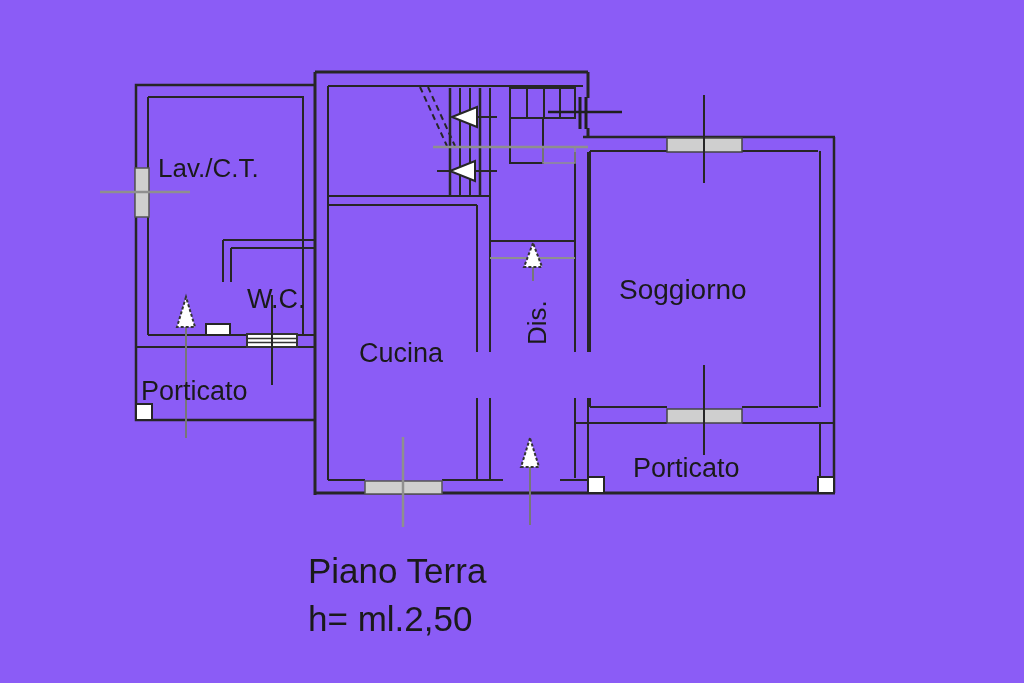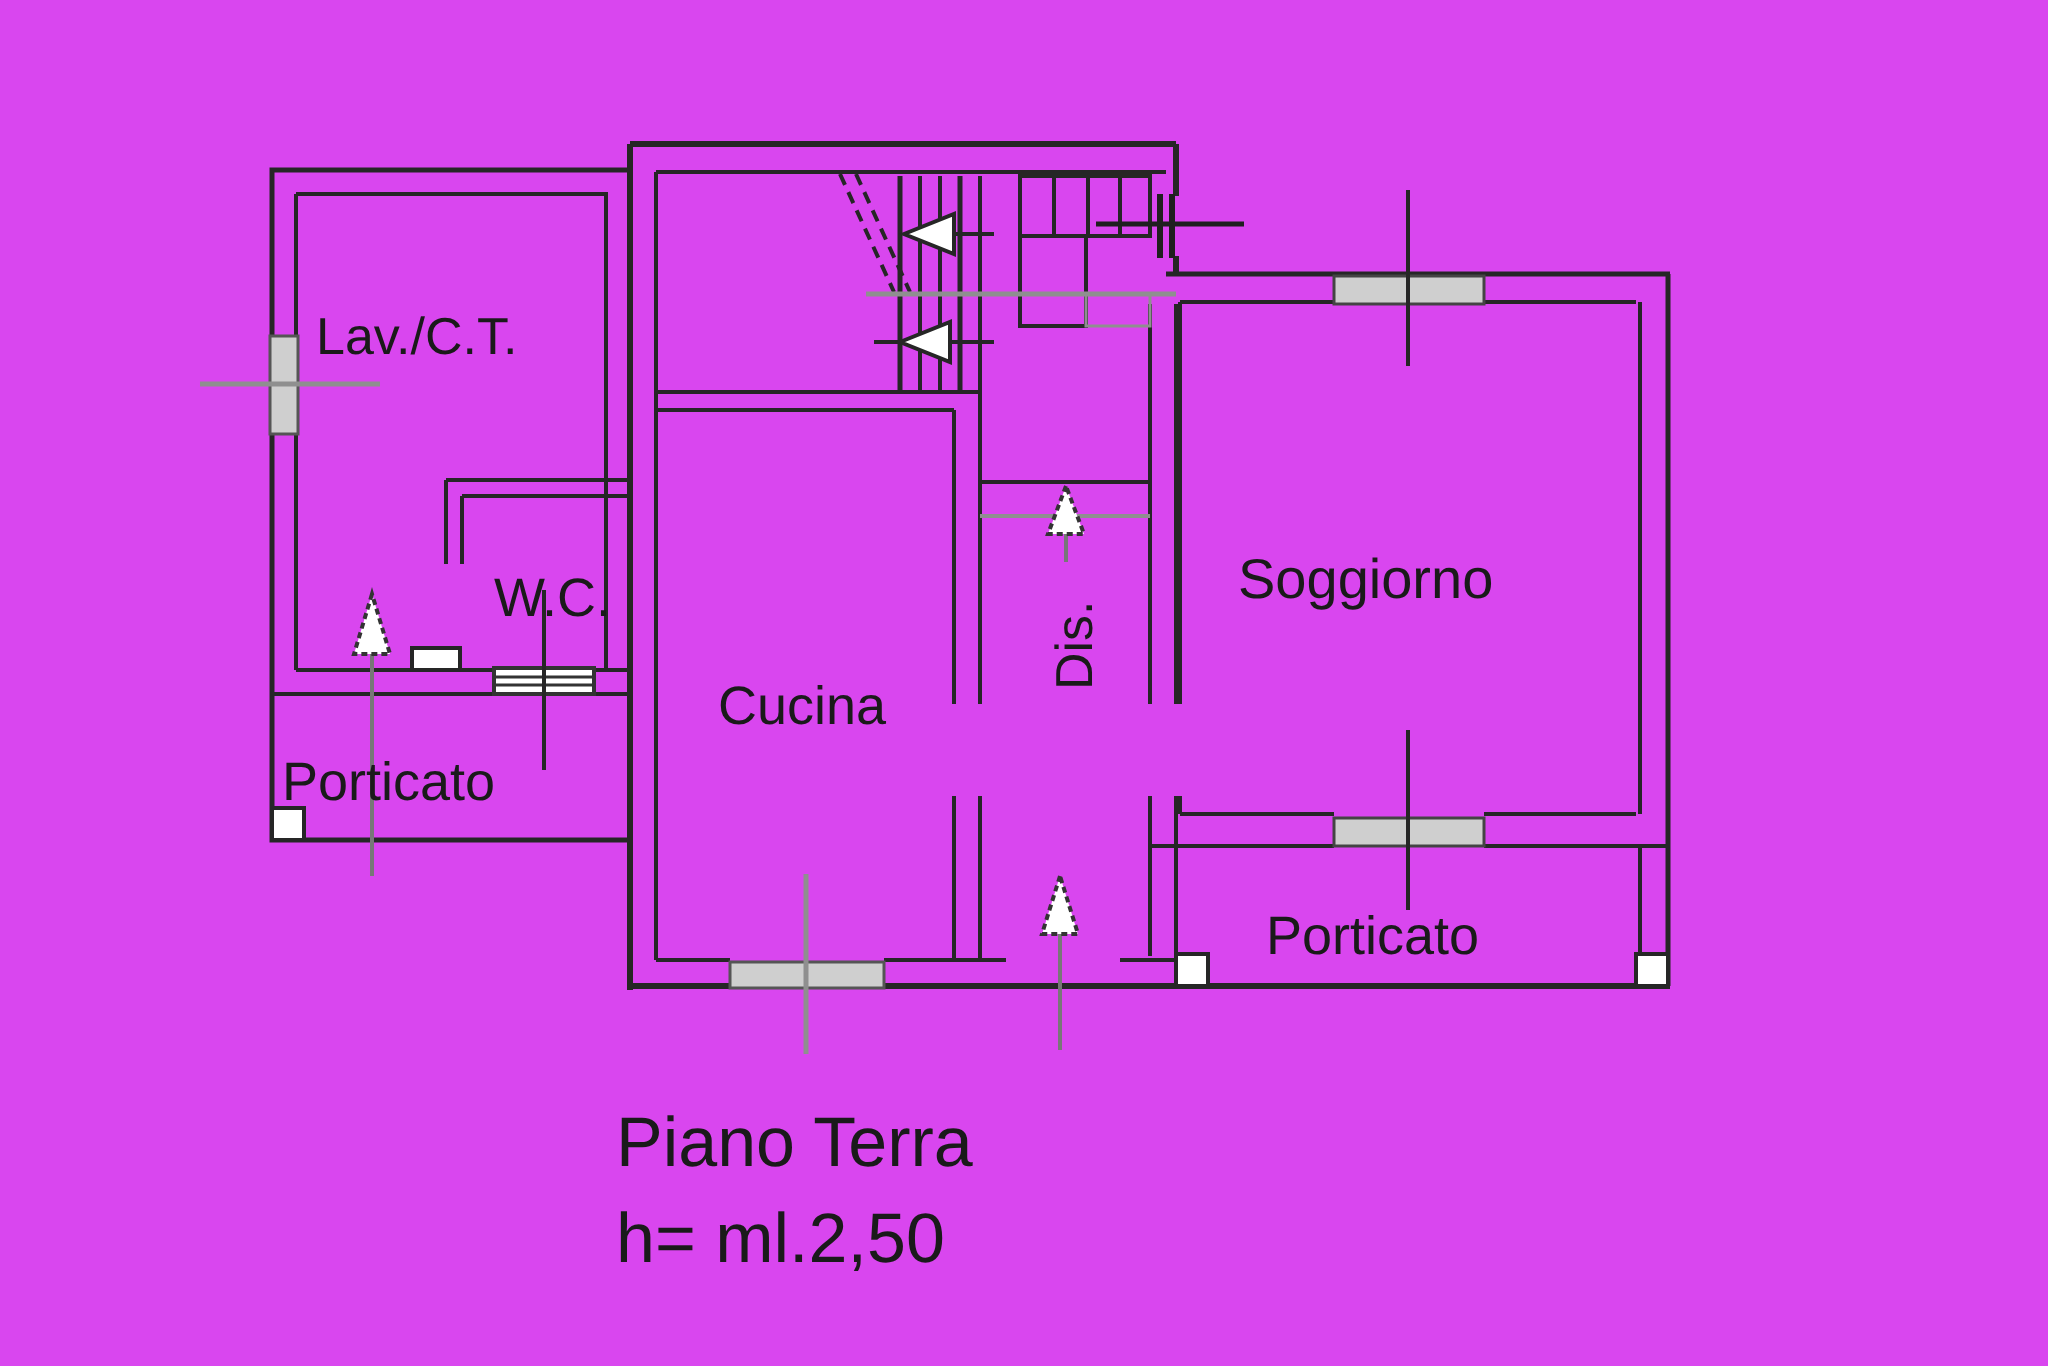--- a/index.html
+++ b/index.html
@@ -1,19 +1,19 @@
 <!DOCTYPE html>
 <html><head>
 <meta charset="utf-8">
 <style>
   html,body{margin:0;padding:0;background:#fff;}
   #canvas{
     position:relative;
     width:1024px;height:683px;
-    background:#d946ef;
+    background:#8b5cf6;
     font-family:"Liberation Sans", sans-serif;
     overflow:hidden;
   }
   svg{display:block}
   text{fill:#1a1a1a;}
   .room-label{font-size:27px;}
   .room-label-sm{font-size:26px;}
   .room-label-lg{font-size:28px;}
   .title-label{font-size:35px;}
 </style>

